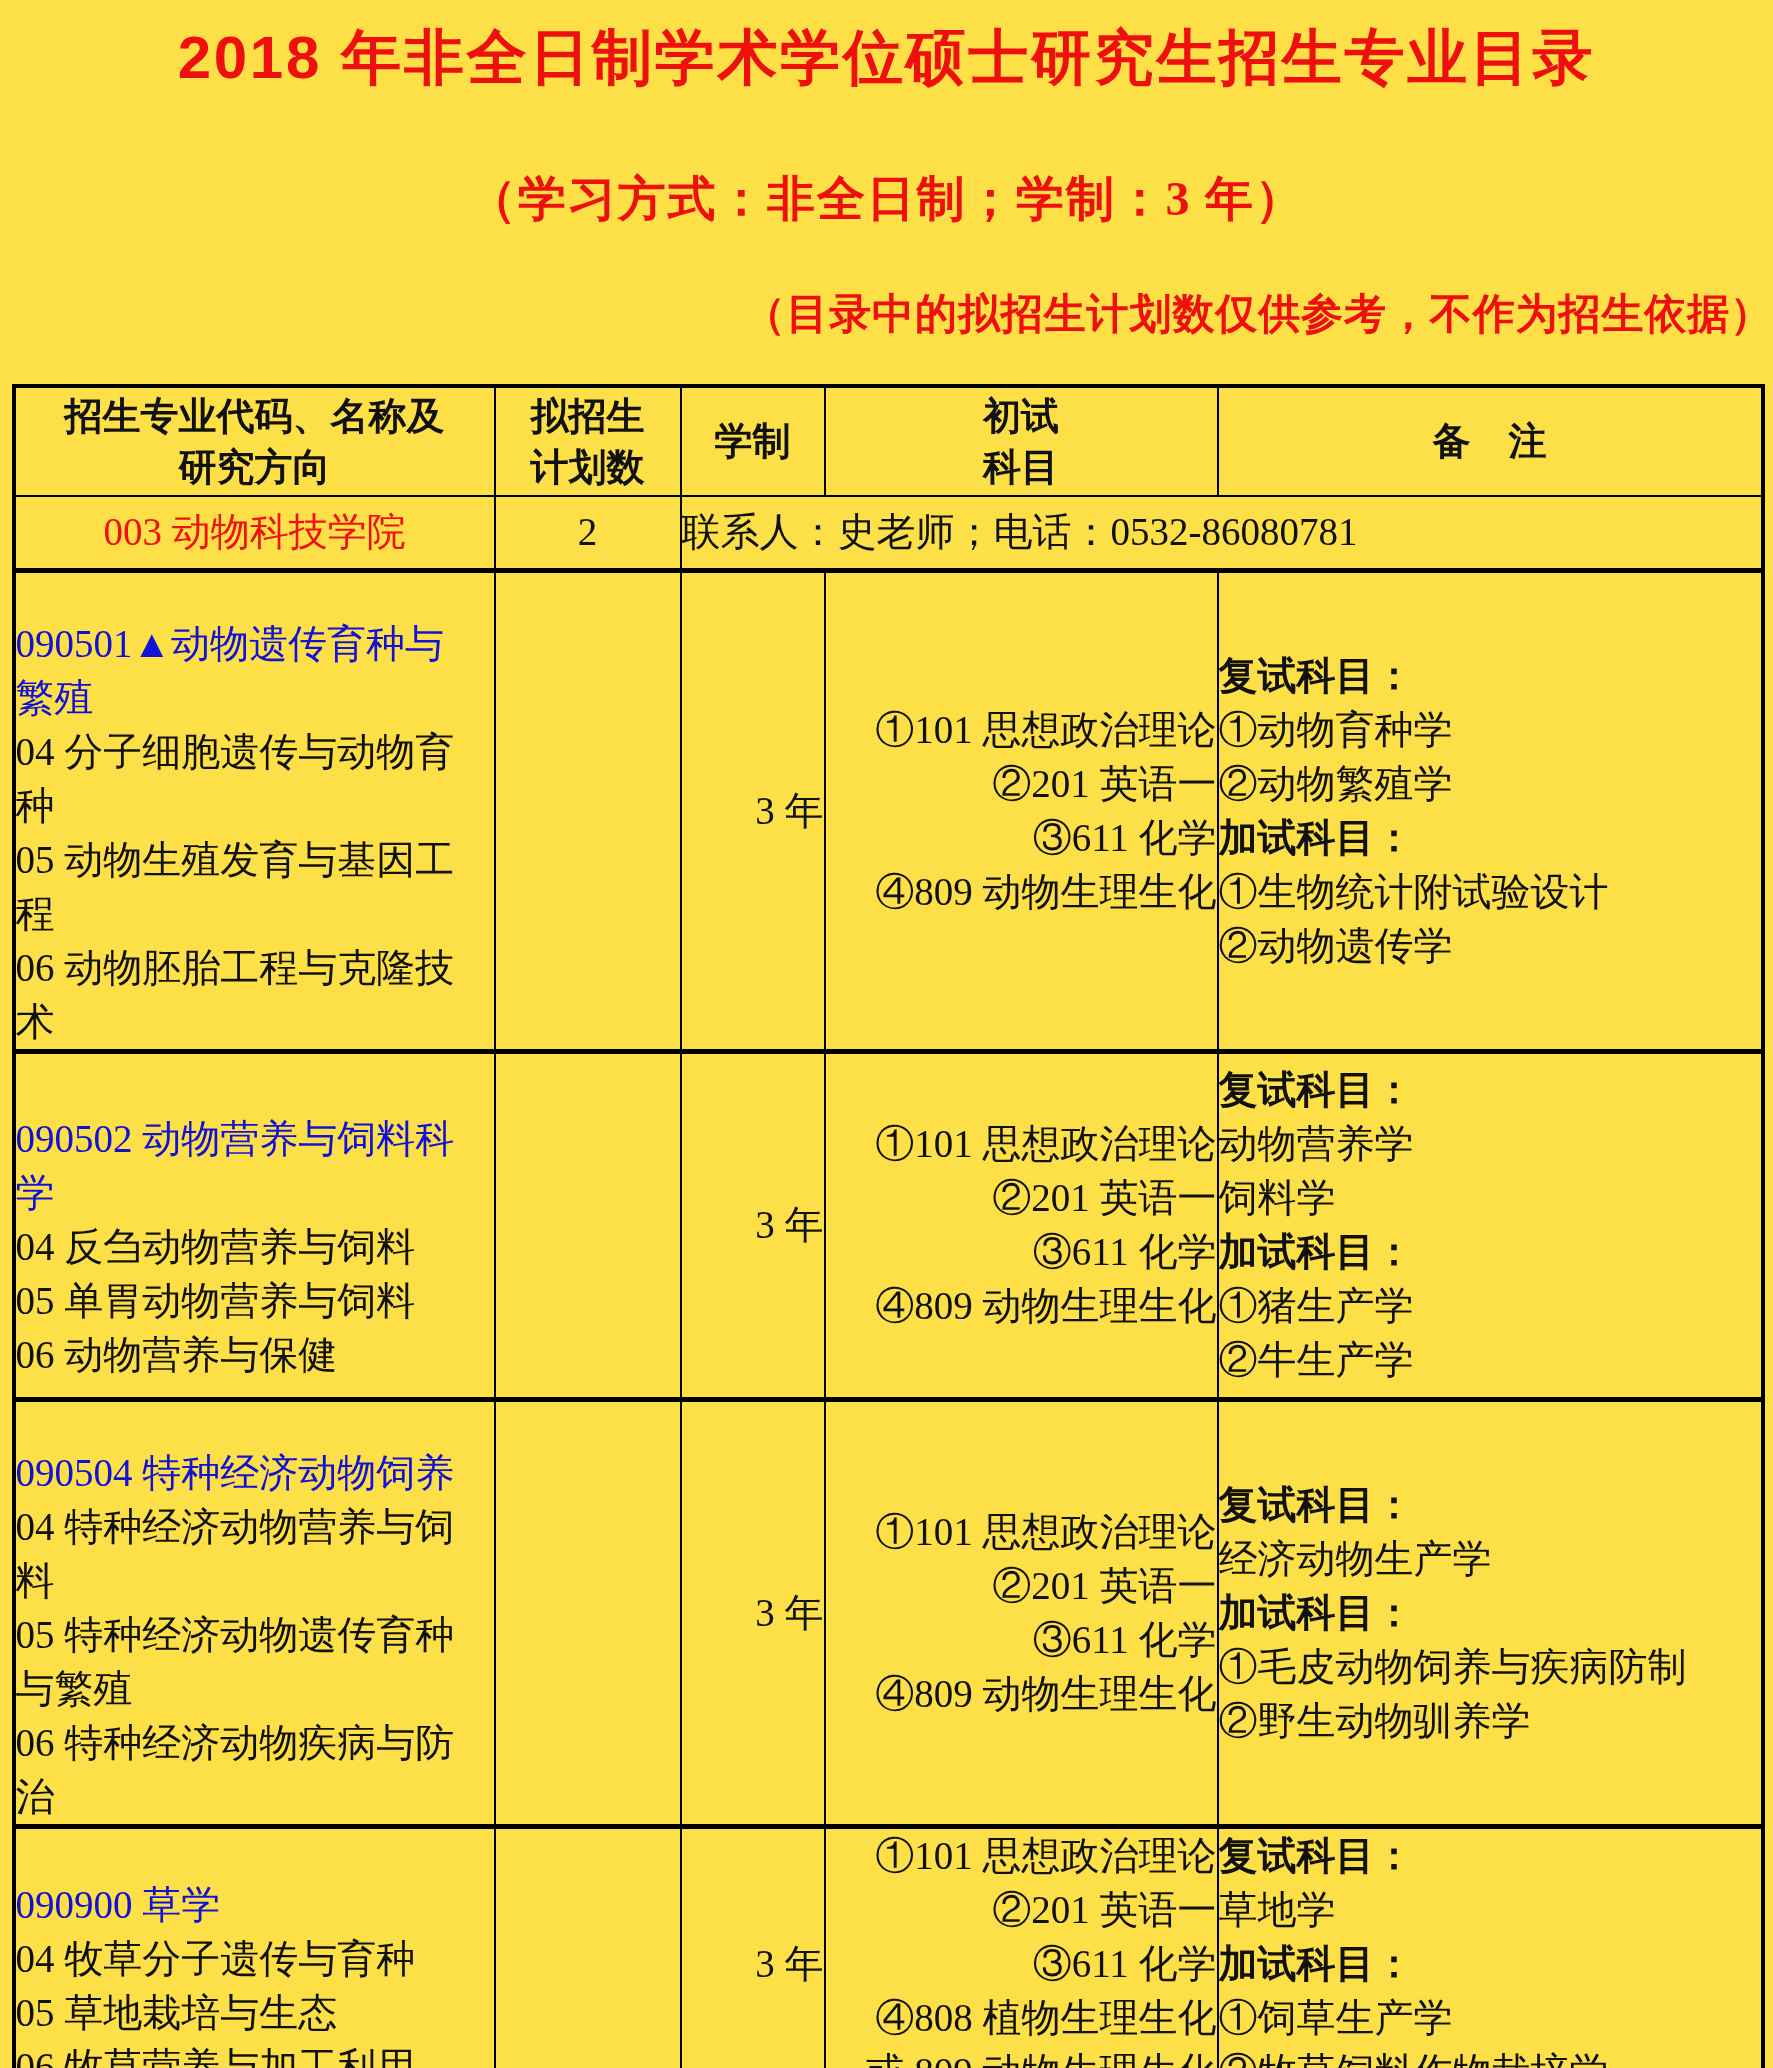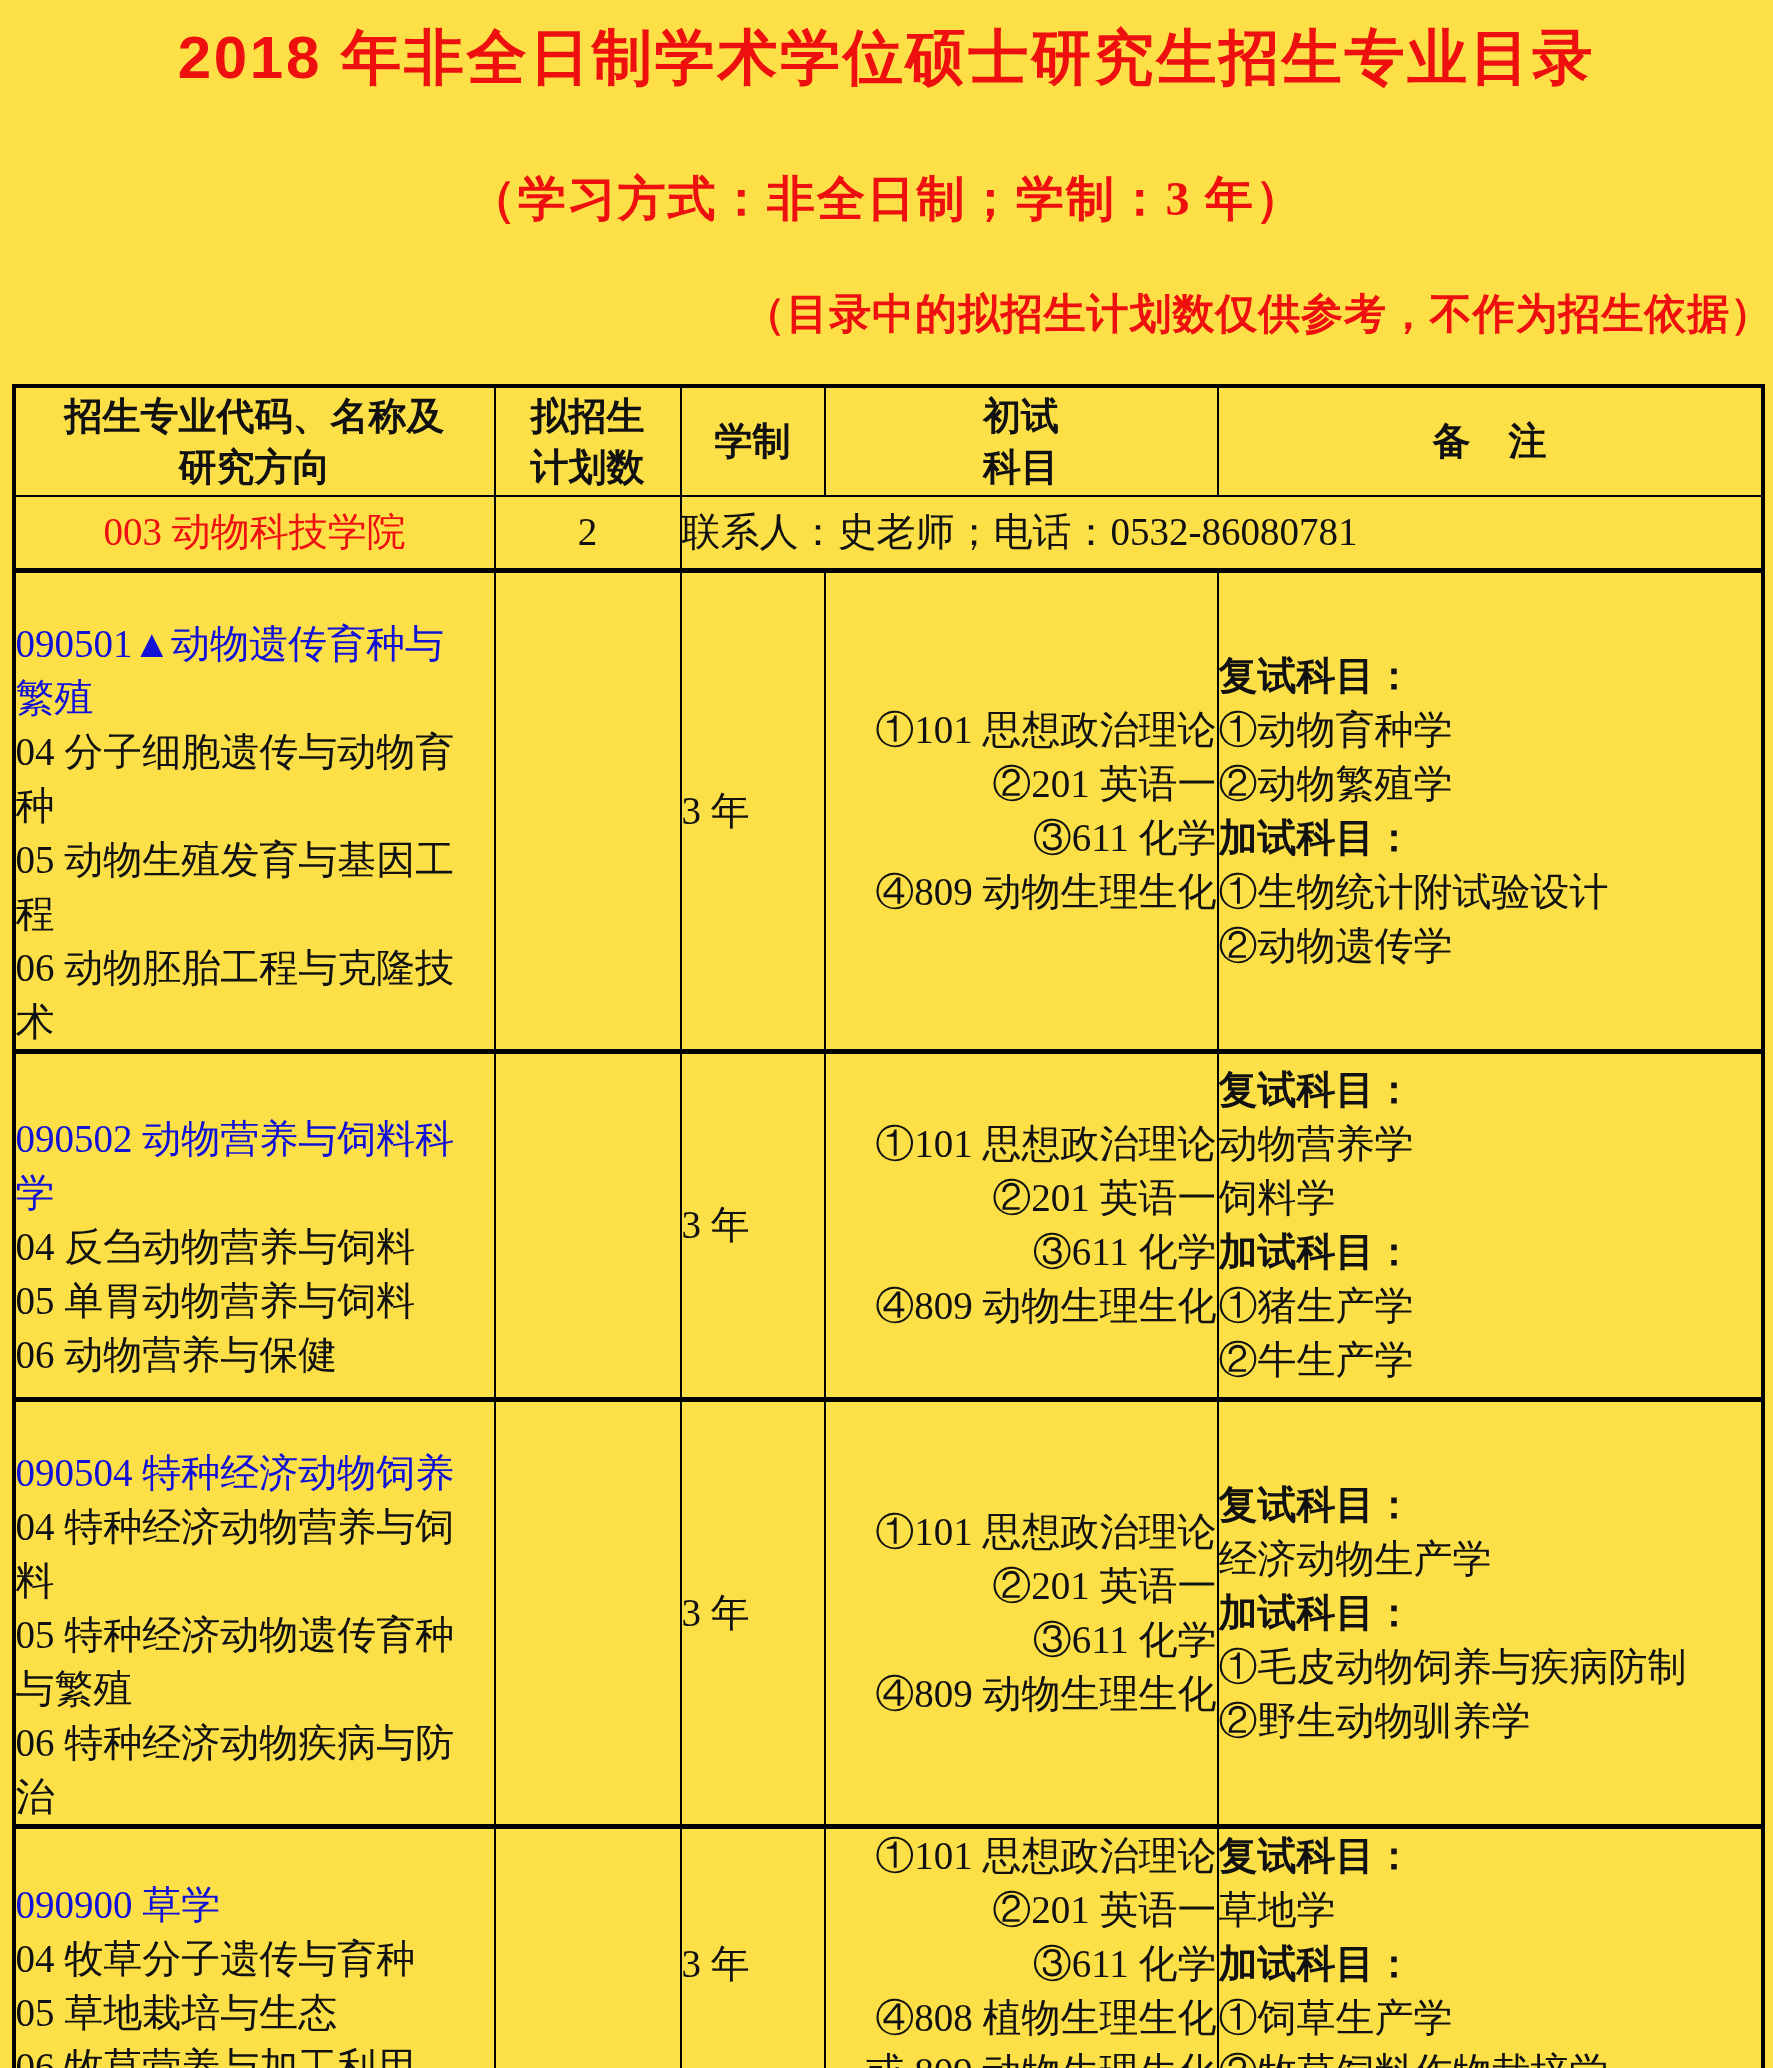--- a/index.html
+++ b/index.html
@@ -69,21 +69,21 @@
     font-size:41px;
     text-align:center;
     margin-top:30px;
   }
   .plan{text-align:center;}
   .contact{
     padding-left:30px;
     font-size:41px;
     text-align:left;
   }
-  .duration{text-align:left;}
+  .duration{text-align:right;}
   .exams{padding-left:28px;text-align:right;margin-left:20px;}
   .remark{padding-left:21px;text-align:left;}
   .bold{font-weight:bold;}
 </style>
 </head>
 <body>
 
 <div class="page">
 
   <div class="doc-title">2018 年非全日制学术学位硕士研究生招生专业目录</div>

